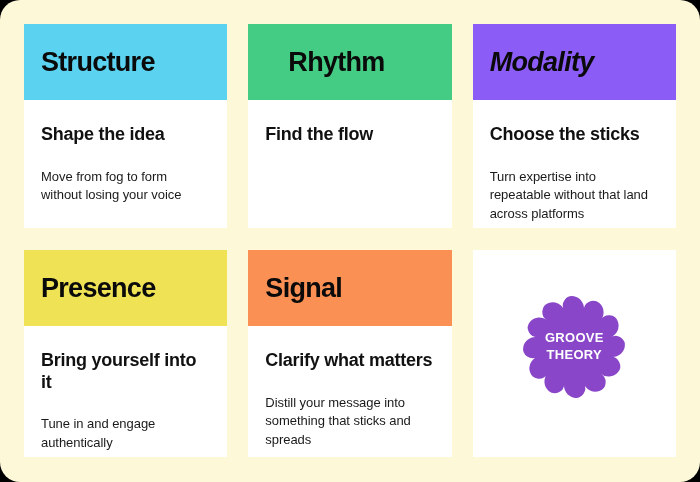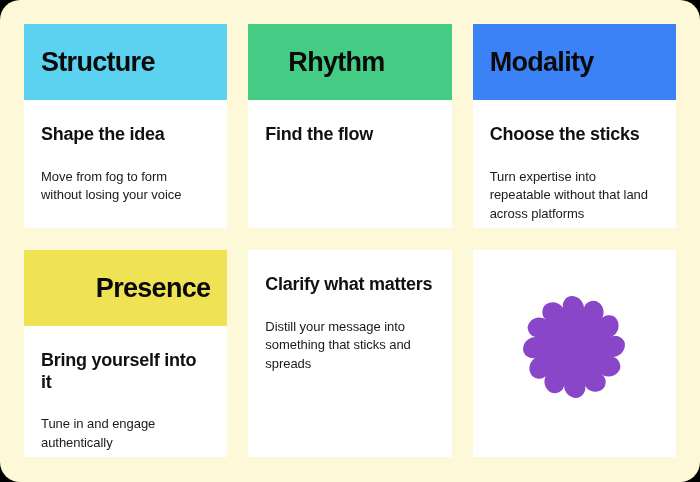--- a/index.html
+++ b/index.html
@@ -130,48 +130,55 @@
     <div class="card">
       <div class="card-header" style="background: rgb(68, 204, 132); padding-left: 40px;">
         <div class="card-title">Rhythm</div>
       </div>
       <div class="card-body">
         <p class="card-subtitle">Find the flow</p>
       </div>
     </div>
 
     <div class="card">
-      <div class="card-header" style="background: #3b82f6;">
+      <div class="card-header" style="background: #8b5cf6; font-style: italic;">
         <div class="card-title">Modality</div>
       </div>
       <div class="card-body">
         <p class="card-subtitle">Choose the sticks</p>
         <p class="card-text">Turn expertise into repeatable without that land across platforms</p>
       </div>
     </div>
 
     <div class="card">
-      <div class="card-header" style="background: rgb(239, 226, 85); justify-content: flex-end;">
+      <div class="card-header" style="background: rgb(239, 226, 85);">
         <div class="card-title">Presence</div>
       </div>
       <div class="card-body">
         <p class="card-subtitle">Bring yourself into it</p>
         <p class="card-text">Tune in and engage authentically</p>
       </div>
     </div>
 
     <div class="card">
+      <div class="card-header" style="background: rgb(251, 144, 84);">
+        <div class="card-title">Signal</div>
+      </div>
       <div class="card-body">
         <p class="card-subtitle">Clarify what matters</p>
         <p class="card-text">Distill your message into something that sticks and spreads</p>
       </div>
     </div>
 
     <div class="logo-card">
       <div class="badge-wrap">
         <svg viewBox="0 0 200 200" aria-hidden="true">
           <path id="badge-path" d="M 100.00 14.00 A 21 21 0 0 1 116.56 38.18 A 16 16 0 0 1 143.00 25.52 A 21 21 0 0 1 145.25 54.75 A 16 16 0 0 1 174.48 57.00 A 21 21 0 0 1 161.82 83.44 A 16 16 0 0 1 186.00 100.00 A 21 21 0 0 1 161.82 116.56 A 16 16 0 0 1 174.48 143.00 A 21 21 0 0 1 145.25 145.25 A 16 16 0 0 1 143.00 174.48 A 21 21 0 0 1 116.56 161.82 A 16 16 0 0 1 100.00 186.00 A 21 21 0 0 1 83.44 161.82 A 16 16 0 0 1 57.00 174.48 A 21 21 0 0 1 54.75 145.25 A 16 16 0 0 1 25.52 143.00 A 21 21 0 0 1 38.18 116.56 A 16 16 0 0 1 14.00 100.00 A 21 21 0 0 1 38.18 83.44 A 16 16 0 0 1 25.52 57.00 A 21 21 0 0 1 54.75 54.75 A 16 16 0 0 1 57.00 25.52 A 21 21 0 0 1 83.44 38.18 A 16 16 0 0 1 100.00 14.00 Z" fill="#8A46C8"></path>
         </svg>
+        <div class="badge-text" style="color: rgb(255, 255, 255);">
+          <span>GROOVE</span>
+          <span>THEORY</span>
+        </div>
       </div>
     </div>
 
   </div>
 </div>
 
 </body></html>

